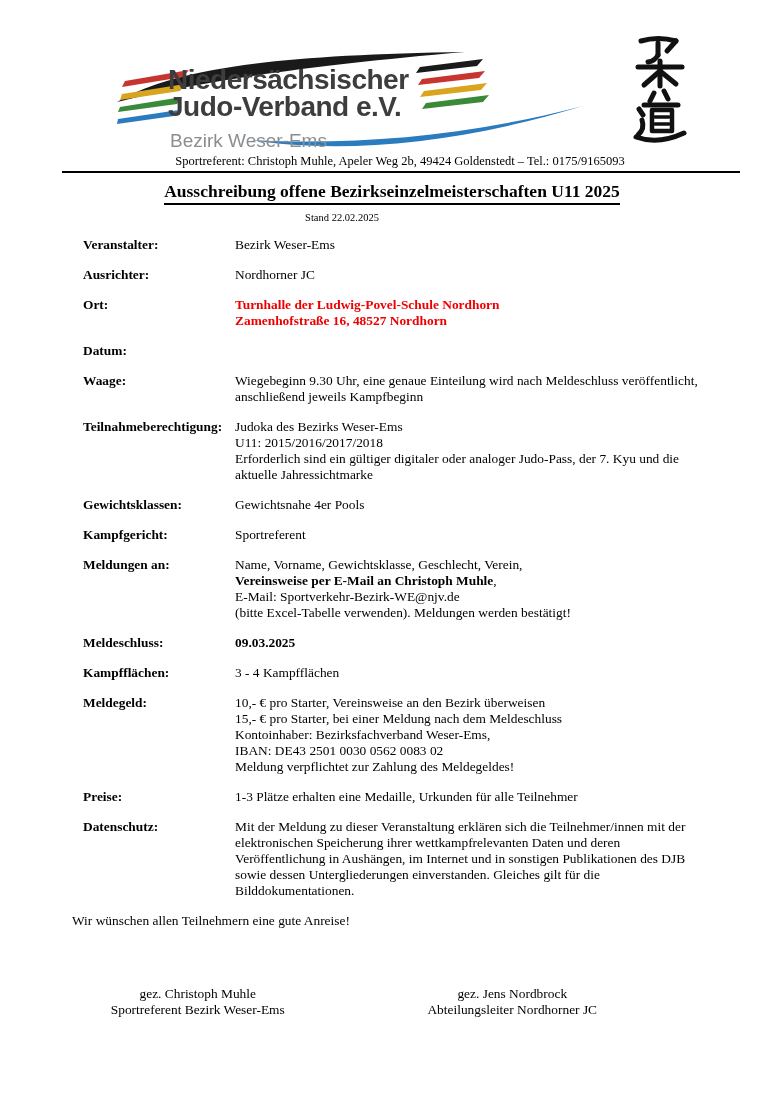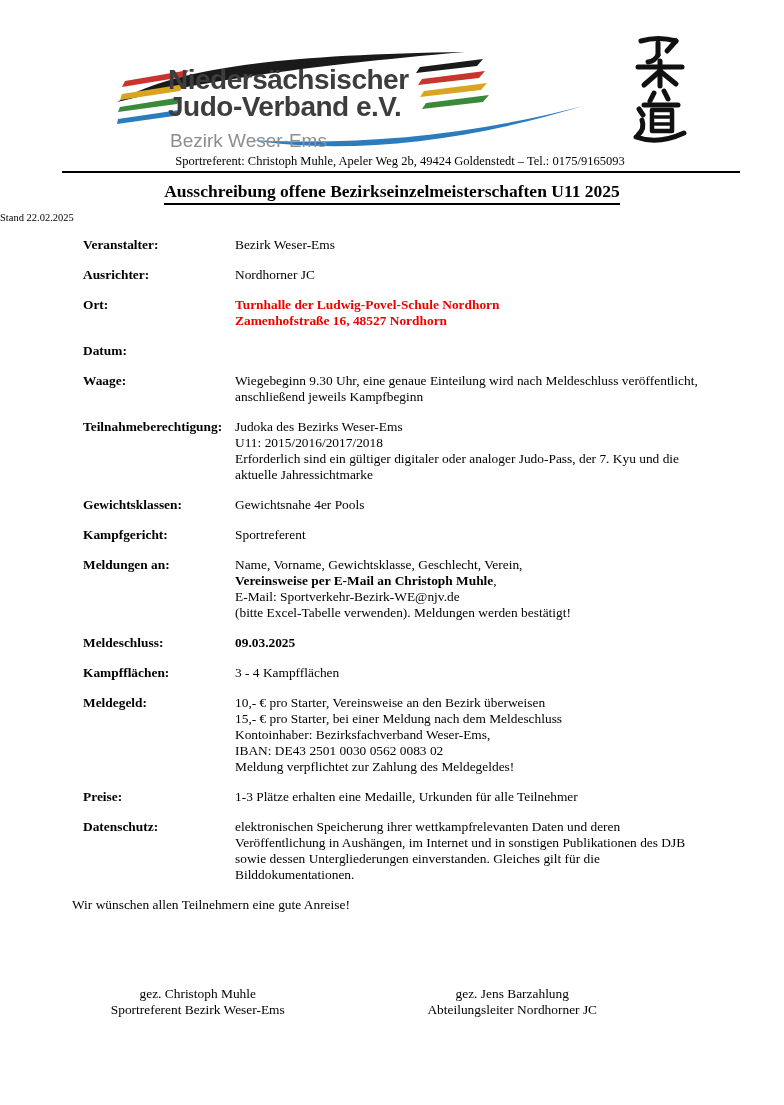--- a/index.html
+++ b/index.html
@@ -15,21 +15,21 @@
     font-size:28px;line-height:27px;color:#3d3d3d;letter-spacing:-0.5px;white-space:nowrap;}
   .logo-sub{position:absolute;left:55px;top:80px;
     font-family:"Liberation Sans", sans-serif;font-size:19px;color:#8b8e91;white-space:nowrap;}
   .kanji{position:absolute;left:622px;top:34px;width:76px;height:110px;}
   .contact{position:absolute;left:0;top:154px;width:784px;text-align:center;
     font-size:12.5px;white-space:nowrap;padding-left:8px;}
   .rule{position:absolute;left:62px;top:171px;width:678px;height:0;border-top:2px solid #000;}
   .title-wrap{position:absolute;left:0;top:181px;width:784px;text-align:center;}
   .doc-title{display:inline-block;font-size:17.5px;font-weight:bold;
     border-bottom:2.5px solid #000;padding-bottom:1px;white-space:nowrap;}
-  .stand{position:absolute;left:0;top:212px;width:684px;text-align:left;font-size:10.5px;}
+  .stand{position:absolute;left:0;top:212px;width:684px;text-align:center;font-size:10.5px;}
   
   .main{position:absolute;left:83px;top:237px;width:660px;font-size:13.4px;}
   .row{display:flex;margin-bottom:14px;}
   .row .label{width:152px;flex:none;font-weight:bold;line-height:16px;}
   .row .content{flex:1;}
   .line{white-space:nowrap;line-height:16px;height:16px;}
   .bold{font-weight:bold;}
   .red{color:#ee0000;font-weight:bold;}
   .closing{margin-left:-11px;margin-top:14px;white-space:nowrap;line-height:16px;}
   
@@ -196,32 +196,33 @@
   <div class="row">
     <div class="label">Preise:</div>
     <div class="content">
         <div class="line">1-3 Plätze erhalten eine Medaille, Urkunden für alle Teilnehmer</div>
       </div>
   </div>
 
   <div class="row">
     <div class="label">Datenschutz:</div>
     <div class="content">
+      <div class="line">Mit der Meldung zu dieser Veranstaltung erklären sich die Teilnehmer/innen mit der</div>
       <div class="line">elektronischen Speicherung ihrer wettkampfrelevanten Daten und deren</div>
       <div class="line">Veröffentlichung in Aushängen, im Internet und in sonstigen Publikationen des DJB</div>
       <div class="line">sowie dessen Untergliederungen einverstanden. Gleiches gilt für die</div>
       <div class="line">Bilddokumentationen.</div>
     </div>
   </div>
 
   <div class="closing">Wir wünschen allen Teilnehmern eine gute Anreise!</div>
 </div>
 
 <div class="sigs">
   <div class="sig-col sig-left">
     <div>gez. Christoph Muhle</div>
     <div>Sportreferent Bezirk Weser-Ems</div>
   </div>
   <div class="sig-col sig-right">
-    <div>gez. Jens Barzahlung</div>
+    <div>gez. Jens Nordbrock</div>
     <div>Abteilungsleiter Nordhorner JC</div>
   </div>
 </div>
 
 </body></html>

